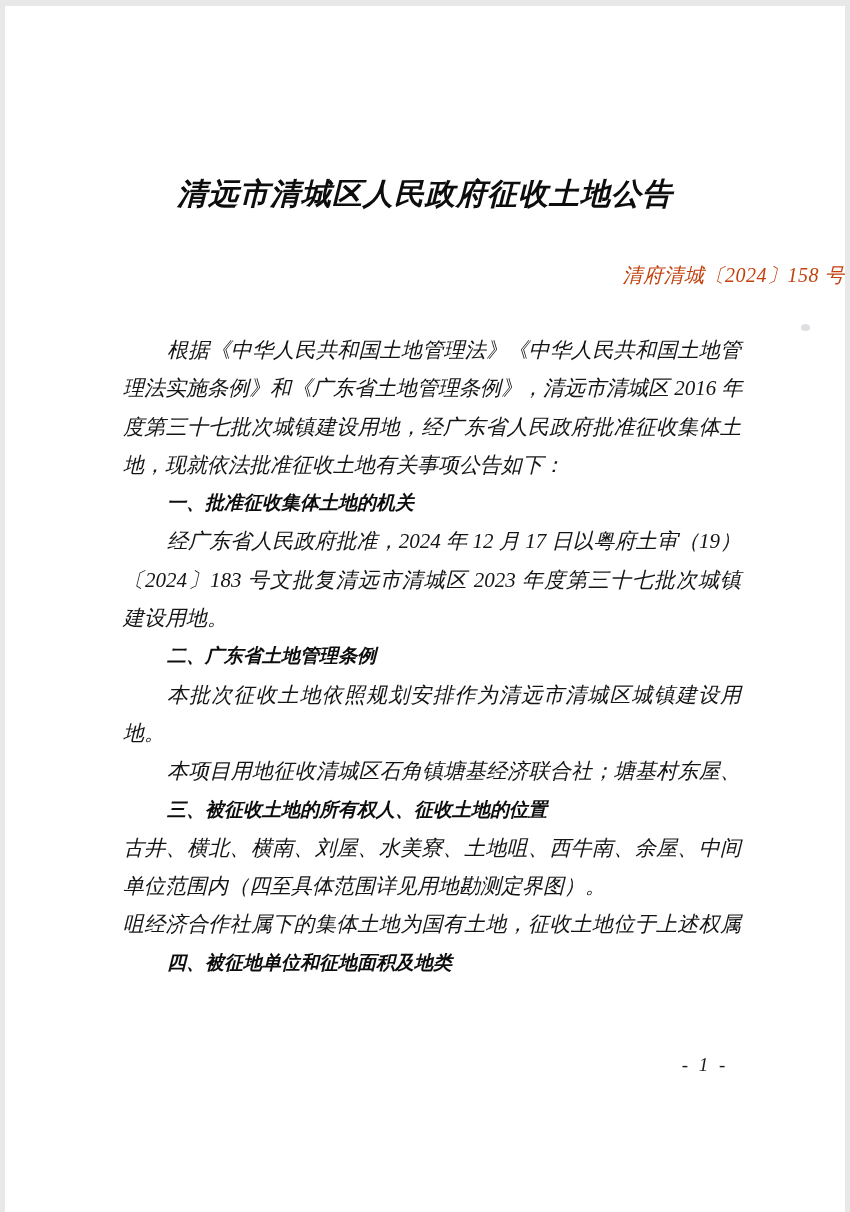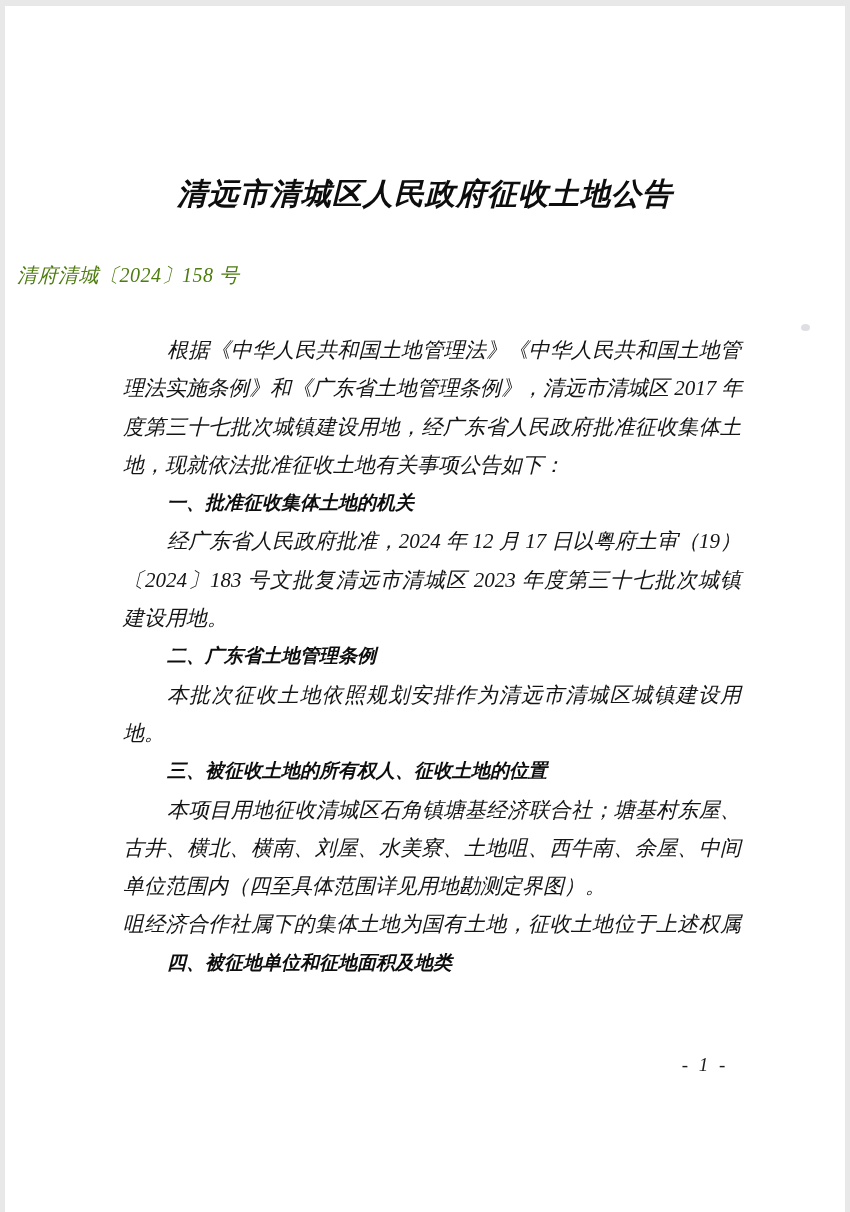--- a/index.html
+++ b/index.html
@@ -27,26 +27,26 @@
     text-align: center;
     font-family: "Liberation Serif", serif;
     font-size: 30px;
     font-weight: 700;
     letter-spacing: 1px;
     color: #0d0d0d;
   }
   .docnum {
     position: absolute;
     top: 256px;
-    left: 12px;
+    left: 4px;
     right: 0;
-    text-align: left;
+    text-align: right;
     font-size: 20px;
     letter-spacing: 0.5px;
-    color: #4d7c0f;
+    color: #c2410c;
   }
   .docbody {
     position: absolute;
     top: 325px;
     left: 118px;
     width: 618px;
     font-size: 21px;
     line-height: 38.3px;
     color: #141414;
   }
@@ -92,32 +92,32 @@
   }
 </style>
 </head>
 <body>
 
 <div class="sheet">
   <h1 class="title">清远市清城区人民政府征收土地公告</h1>
   <div class="docnum">清府清城〔2024〕158 号</div>
   <div class="docbody">
       <div class="line indent">根据《中华人民共和国土地管理法》《中华人民共和国土地管</div>
-      <div class="line">理法实施条例》和《广东省土地管理条例》，清远市清城区 2017 年</div>
+      <div class="line">理法实施条例》和《广东省土地管理条例》，清远市清城区 2016 年</div>
       <div class="line">度第三十七批次城镇建设用地，经广东省人民政府批准征收集体土</div>
       <div class="line last">地，现就依法批准征收土地有关事项公告如下：</div>
       <div class="line heading indent">一、批准征收集体土地的机关</div>
       <div class="line indent">经广东省人民政府批准，2024 年 12 月 17 日以粤府土审（19）</div>
       <div class="line">〔2024〕183 号文批复清远市清城区 2023 年度第三十七批次城镇</div>
       <div class="line last">建设用地。</div>
       <div class="line heading indent">二、广东省土地管理条例</div>
       <div class="line indent">本批次征收土地依照规划安排作为清远市清城区城镇建设用</div>
       <div class="line last">地。</div>
+      <div class="line indent">本项目用地征收清城区石角镇塘基经济联合社；塘基村东屋、</div>
       <div class="line heading indent">三、被征收土地的所有权人、征收土地的位置</div>
-      <div class="line indent">本项目用地征收清城区石角镇塘基经济联合社；塘基村东屋、</div>
       <div class="line">古井、横北、横南、刘屋、水美寮、土地咀、西牛南、余屋、中间</div>
       <div class="line last">单位范围内（四至具体范围详见用地勘测定界图）。</div>
       <div class="line">咀经济合作社属下的集体土地为国有土地，征收土地位于上述权属</div>
       <div class="line heading indent">四、被征地单位和征地面积及地类</div>
     </div>
   <div class="pagenum">- 1 -</div>
   <div class="speck"></div>
 </div>
 
 </body></html>

